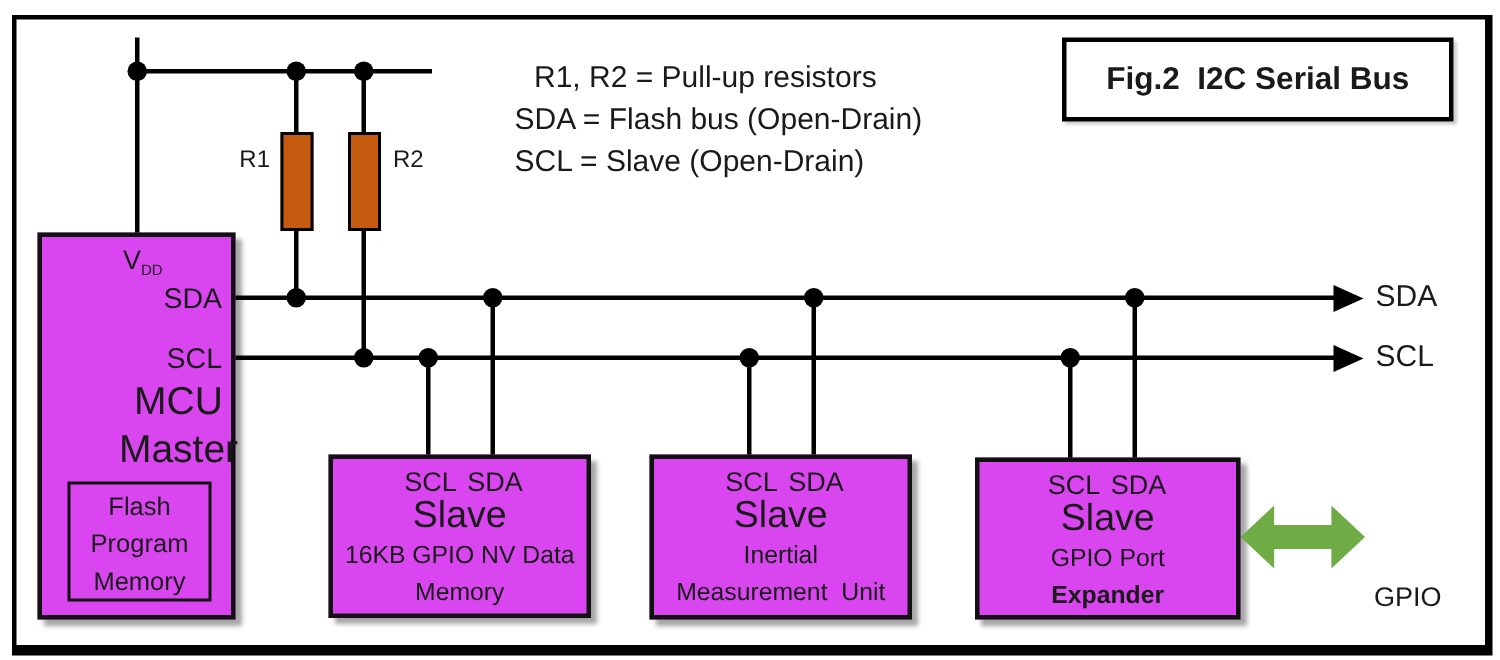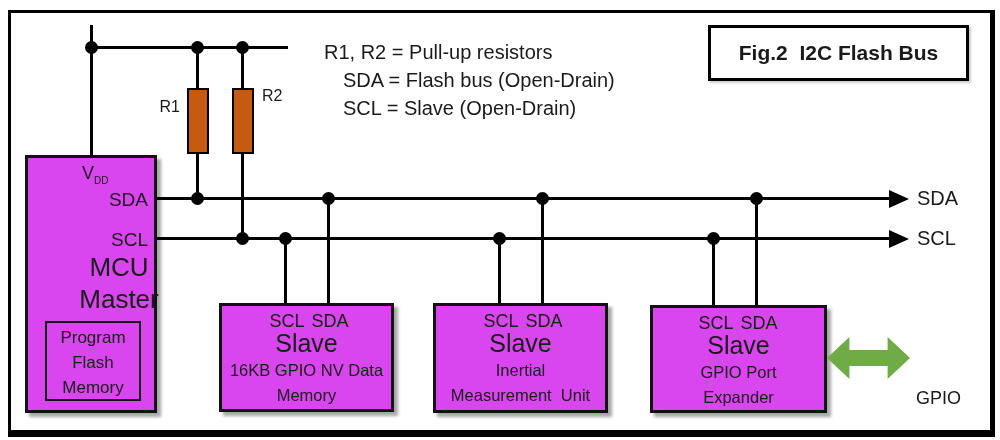--- a/index.html
+++ b/index.html
@@ -69,21 +69,21 @@
   <div class="abs wire-h" style="left:90px;top:46px;width:198px;"></div>
   <div class="abs dot" style="left:85px;top:41px;"></div>
   <div class="abs dot" style="left:191px;top:41px;"></div>
   <div class="abs dot" style="left:236px;top:41px;"></div>
 
   <div class="abs wire-v" style="left:196px;top:47px;height:153px;"></div>
   <div class="abs wire-v" style="left:241px;top:47px;height:193px;"></div>
   <div class="abs resistor" style="left:187px;top:88px;height:66px;"></div>
   <div class="abs resistor" style="left:232px;top:88px;height:66px;"></div>
   <div class="abs t r-label" style="left:148px;top:98px;width:32px;text-align:right;">R1</div>
-  <div class="abs t r-label" style="left:262px;top:87px;width:32px;">R2</div>
+  <div class="abs t r-label" style="left:262px;top:98px;width:32px;">R2</div>
 
   <div class="abs wire-h" style="left:156px;top:197px;width:735px;"></div>
   <div class="abs arrowhead" style="left:889px;top:190px;"></div>
   <div class="abs t bus-label" style="left:917px;top:187px;">SDA</div>
 
   <div class="abs wire-h" style="left:156px;top:237px;width:735px;"></div>
   <div class="abs arrowhead" style="left:889px;top:230px;"></div>
   <div class="abs t bus-label" style="left:917px;top:227px;">SCL</div>
 
   <div class="abs dot" style="left:191px;top:192px;"></div>
@@ -96,37 +96,37 @@
   <div class="abs dot" style="left:493px;top:232px;"></div>
   <div class="abs dot" style="left:707px;top:232px;"></div>
 
   <div class="abs wire-v" style="left:284px;top:239px;height:66px;"></div>
   <div class="abs wire-v" style="left:327px;top:199px;height:106px;"></div>
   <div class="abs wire-v" style="left:498px;top:239px;height:66px;"></div>
   <div class="abs wire-v" style="left:541px;top:199px;height:106px;"></div>
   <div class="abs wire-v" style="left:712px;top:239px;height:68px;"></div>
   <div class="abs wire-v" style="left:755px;top:199px;height:108px;"></div>
 
-  <div class="abs legend" style="left:324px;top:38px;">R1, R2 = Pull-up resistors</div>
+  <div class="abs legend" style="left:356px;top:38px;">R1, R2 = Pull-up resistors</div>
   <div class="abs legend" style="left:343px;top:66px;">SDA = Flash bus (Open-Drain)</div>
   <div class="abs legend" style="left:343px;top:94px;">SCL = Slave (Open-Drain)</div>
 
   <div class="abs fig-box" style="left:708px;top:25px;width:261px;height:56px;">
-    <span>Fig.2  I2C Flash Bus</span>
+    <span>Fig.2  I2C Serial Bus</span>
   </div>
 
   <div class="abs green-box" style="left:25px;top:155px;width:132px;height:258px;">
     <div class="abs vdd" style="left:54px;top:5px;"><span>V</span><sub>DD</sub></div>
     <div class="abs t" style="right:6px;top:31px;font-size:19px;">SDA</div>
     <div class="abs t" style="right:6px;top:71px;font-size:19px;">SCL</div>
     <div class="abs mcu-name" style="left:0;top:94px;">MCU</div>
     <div class="abs mcu-name" style="left:0;top:126px;">Master</div>
     <div class="abs inner-box" style="left:17px;top:163px;width:96px;height:80px;">
+      <div>Flash</div>
       <div>Program</div>
-      <div>Flash</div>
       <div>Memory</div>
     </div>
   </div>
 
   <div class="abs green-box" style="left:219px;top:303px;width:175px;height:109px;">
     <div class="abs pin-label" style="left:42px;top:5px;">SCL</div>
     <div class="abs pin-label" style="left:85px;top:5px;">SDA</div>
     <div class="abs slave-name" style="left:0;top:23px;width:100%;">Slave</div>
     <div class="abs slave-desc" style="left:0;top:55px;width:100%;">16KB GPIO NV Data</div>
     <div class="abs slave-desc" style="left:0;top:80px;width:100%;">Memory</div>
@@ -138,21 +138,21 @@
     <div class="abs slave-name" style="left:0;top:23px;width:100%;">Slave</div>
     <div class="abs slave-desc" style="left:0;top:55px;width:100%;">Inertial</div>
     <div class="abs slave-desc" style="left:0;top:80px;width:100%;">Measurement  Unit</div>
   </div>
 
   <div class="abs green-box" style="left:650px;top:305px;width:177px;height:108px;">
     <div class="abs pin-label" style="left:40px;top:5px;">SCL</div>
     <div class="abs pin-label" style="left:83px;top:5px;">SDA</div>
     <div class="abs slave-name" style="left:0;top:23px;width:100%;">Slave</div>
     <div class="abs slave-desc" style="left:0;top:55px;width:100%;">GPIO Port</div>
-    <div class="abs slave-desc" style="left:0;top:80px;width:100%;">Expander</div>
+    <div class="abs slave-desc" style="left:0;top:80px;width:100%;font-weight:bold;">Expander</div>
   </div>
 
   <div class="abs gpio-arrow" style="left:827px;top:337px;"></div>
   <div class="abs gpio-text" style="left:916px;top:333px;">
     <div>GPIO</div>
     
   </div>
 
 </div>
 

